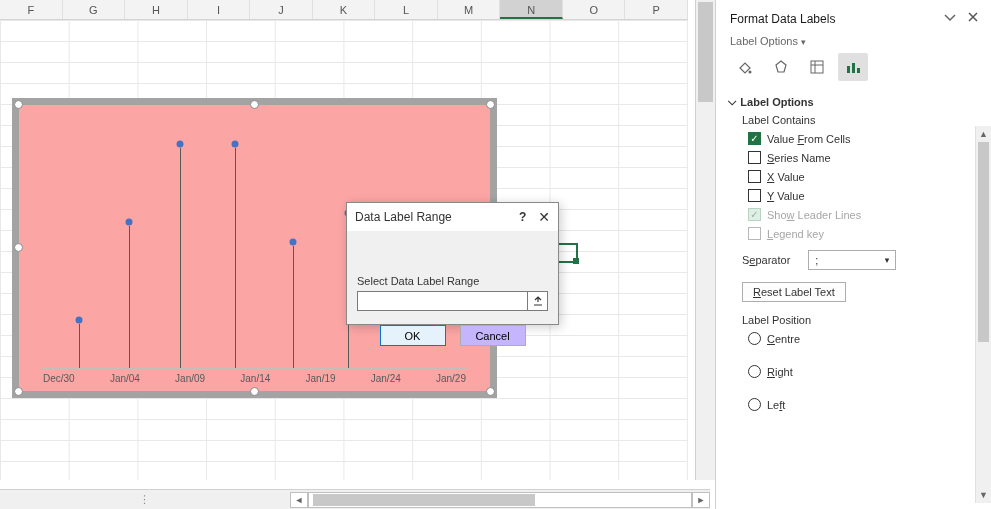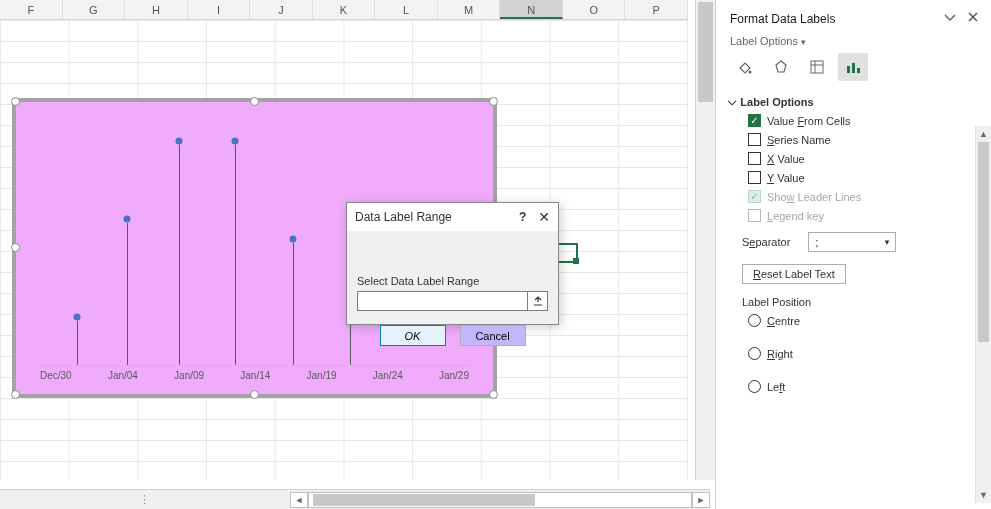--- a/index.html
+++ b/index.html
@@ -54,22 +54,22 @@
   }
   .sel-cell .handle {
     position: absolute; right: -3px; bottom: -3px;
     width: 6px; height: 6px; background: #217346;
   }
   
   .chart-obj {
     position: absolute;
     left: 12px; top: 98px;
     width: 485px; height: 300px;
-    background: #f0abfc;
-    border: 4px solid #a3a3a3;
+    background: #fca5a5;
+    border: 7px solid #a3a3a3;
   }
   .chart-selhandle {
     position: absolute; width: 9px; height: 9px;
     background: #fff; border: 1px solid #888; border-radius: 50%;
   }
   .chart-plot {
     position: absolute;
     left: 22px; right: 22px; top: 20px; height: 244px;
     border-bottom: 1px solid #bfbfbf;
   }
@@ -155,21 +155,21 @@
     background:#fff; font-size:10px;
   }
   .dialog-buttons {
     display:flex; gap:14px; justify-content:center; margin-top:14px;
   }
   .dialog-buttons button {
     width: 66px; height: 21px; font-size:11px;
     background:#c4b5fd; border:1px solid #adadad;
   }
   .dialog-buttons button.primary {
-    border:1px solid #0078d7; background:#e5f1fb;font-style:italic;
+    border:1px solid #0078d7; background:#e5f1fb;
   }
   
   .taskpane-wrap {
     position: absolute;
     right: 0; top: 0; width: 276px; height: 509px;
     border-left: 1px solid #d0d0d0;
     background: #fff;
     display:flex;
   }
   .taskpane {
@@ -380,20 +380,21 @@
             <rect x="8" y="5" width="3" height="10" fill="#217346"></rect>
             <rect x="13" y="10" width="3" height="5" fill="#217346"></rect>
           </svg>
       </div>
     </div>
 
     <div class="tp-section-hdr">
       <span class="chev">⌵</span>
       <span>Label Options</span>
     </div>
+    <div class="tp-subhdr">Label Contains</div>
     <div class="tp-opts">
       <div class="opt-row">
         <span class="chk checked">✓</span>
         <span>Value <span class="underline-key">F</span>rom Cells</span>
       </div>
       <div class="opt-row">
         <span class="chk"></span>
         <span><span class="underline-key">S</span>eries Name</span>
       </div>
       <div class="opt-row">

